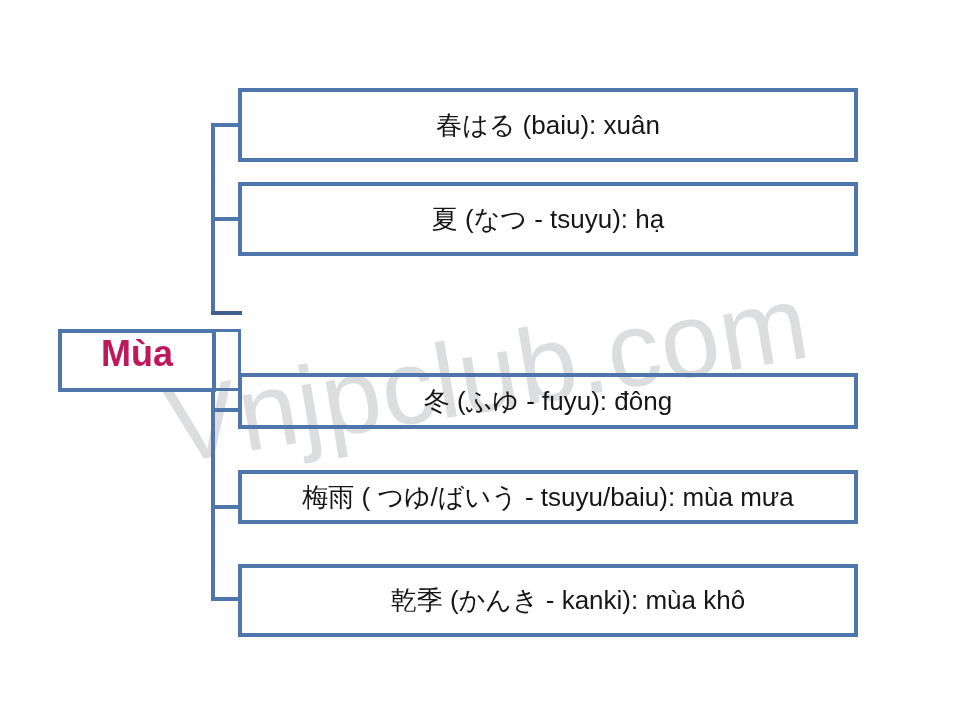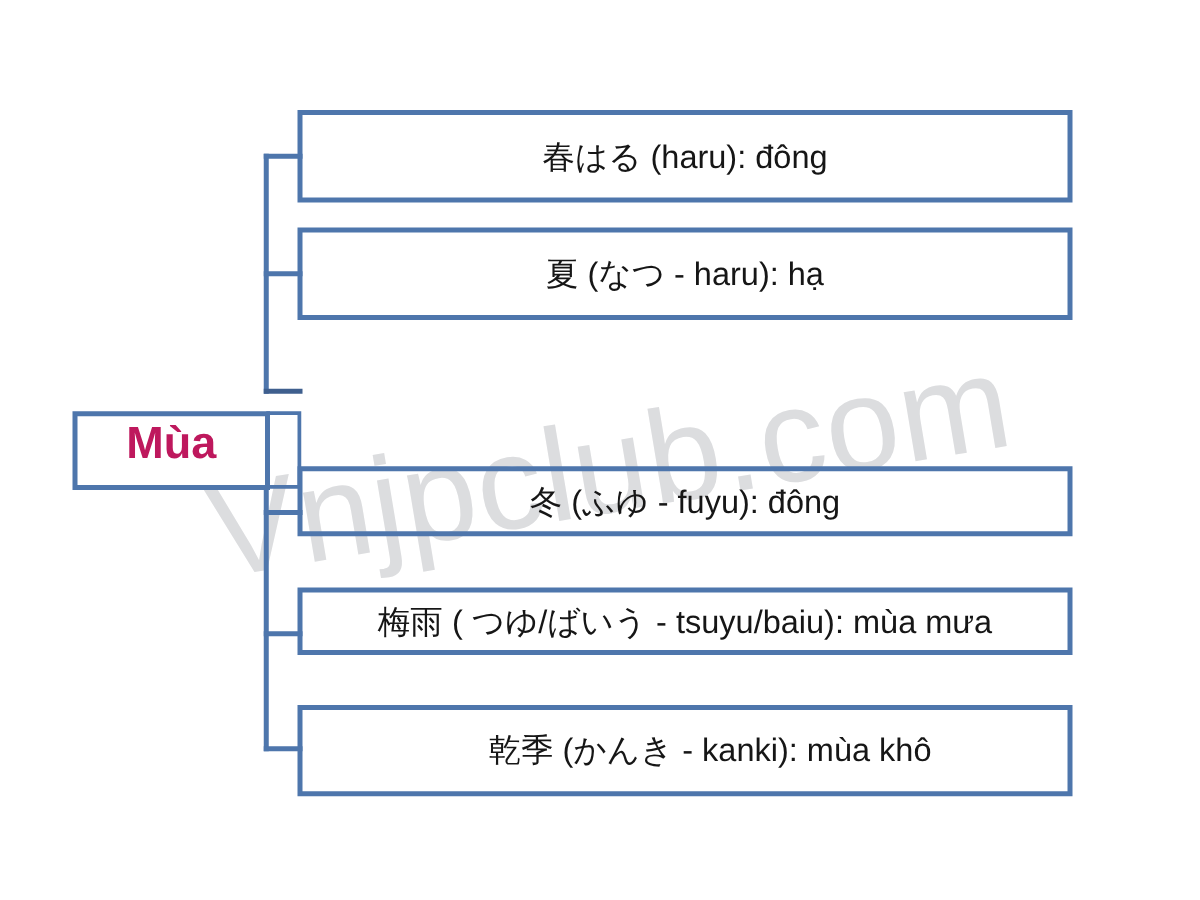--- a/index.html
+++ b/index.html
@@ -99,24 +99,24 @@
   <div class="line stub stub-5"></div>
   <div class="line stub stub-6"></div>
 
   <div class="root-elbow"></div>
 
   <div class="root-box">
     <span>Mùa</span>
   </div>
 
   <div class="child-box child-1">
-    <span>春はる (haru): đông</span>
+    <span>春はる (baiu): xuân</span>
   </div>
   <div class="child-box child-2">
-    <span>夏 (なつ - haru): hạ</span>
+    <span>夏 (なつ - tsuyu): hạ</span>
   </div>
   <div class="child-box child-4">
     <span>冬 (ふゆ - fuyu): đông</span>
   </div>
   <div class="child-box child-5">
     <span>梅雨 ( つゆ/ばいう - tsuyu/baiu): mùa mưa</span>
   </div>
   <div class="child-box child-6">
     <span>乾季 (かんき - kanki): mùa khô</span>
   </div>

